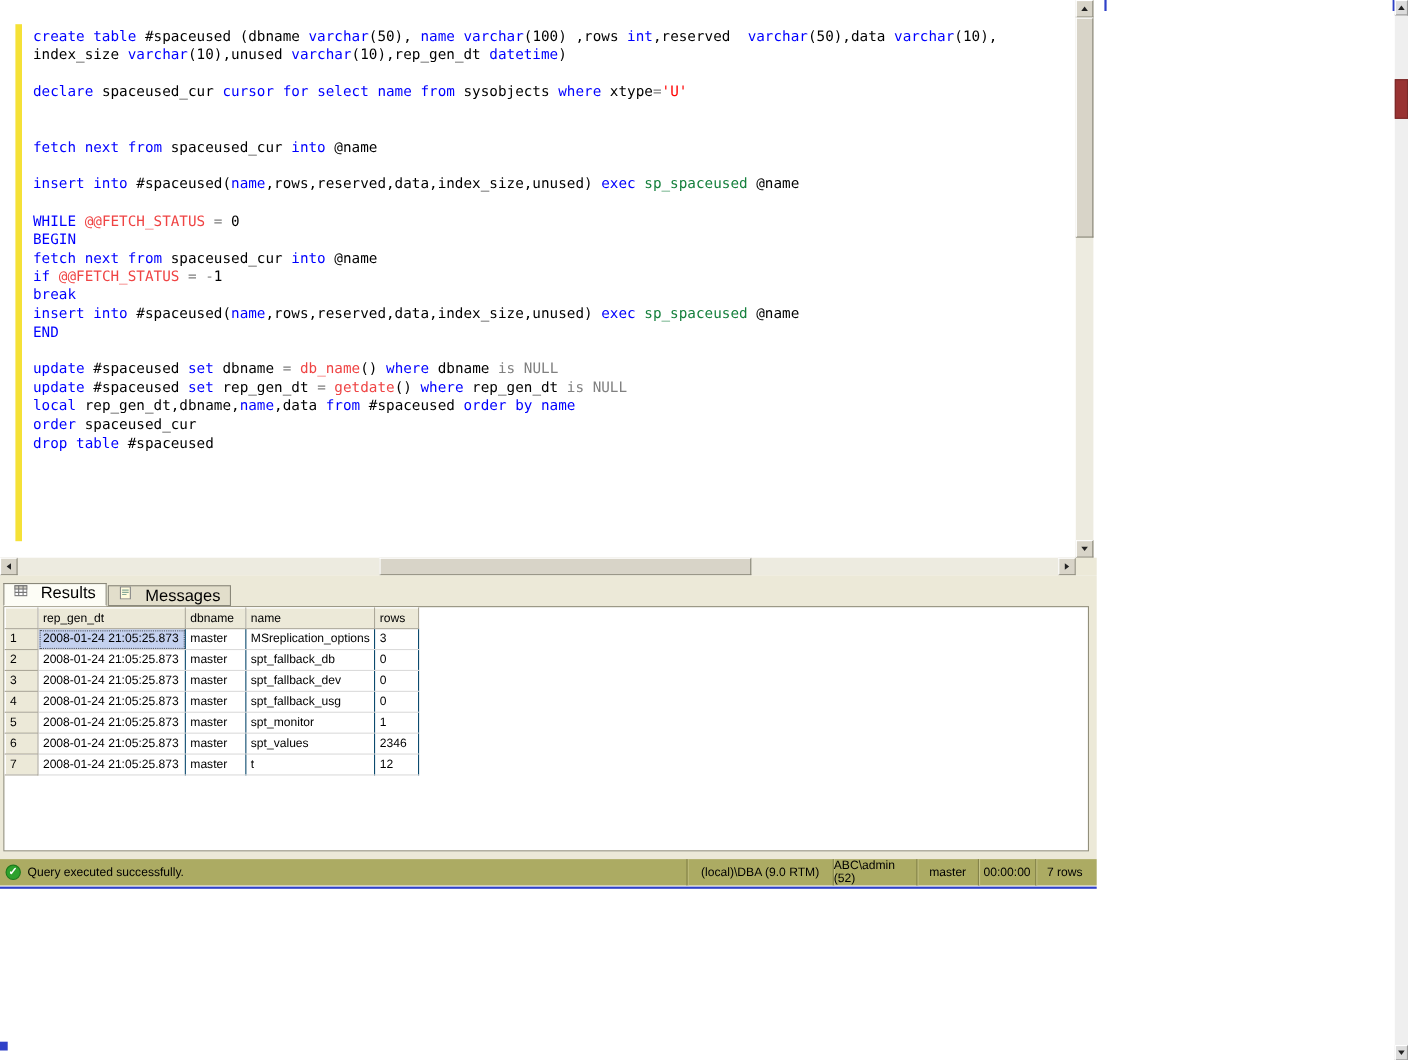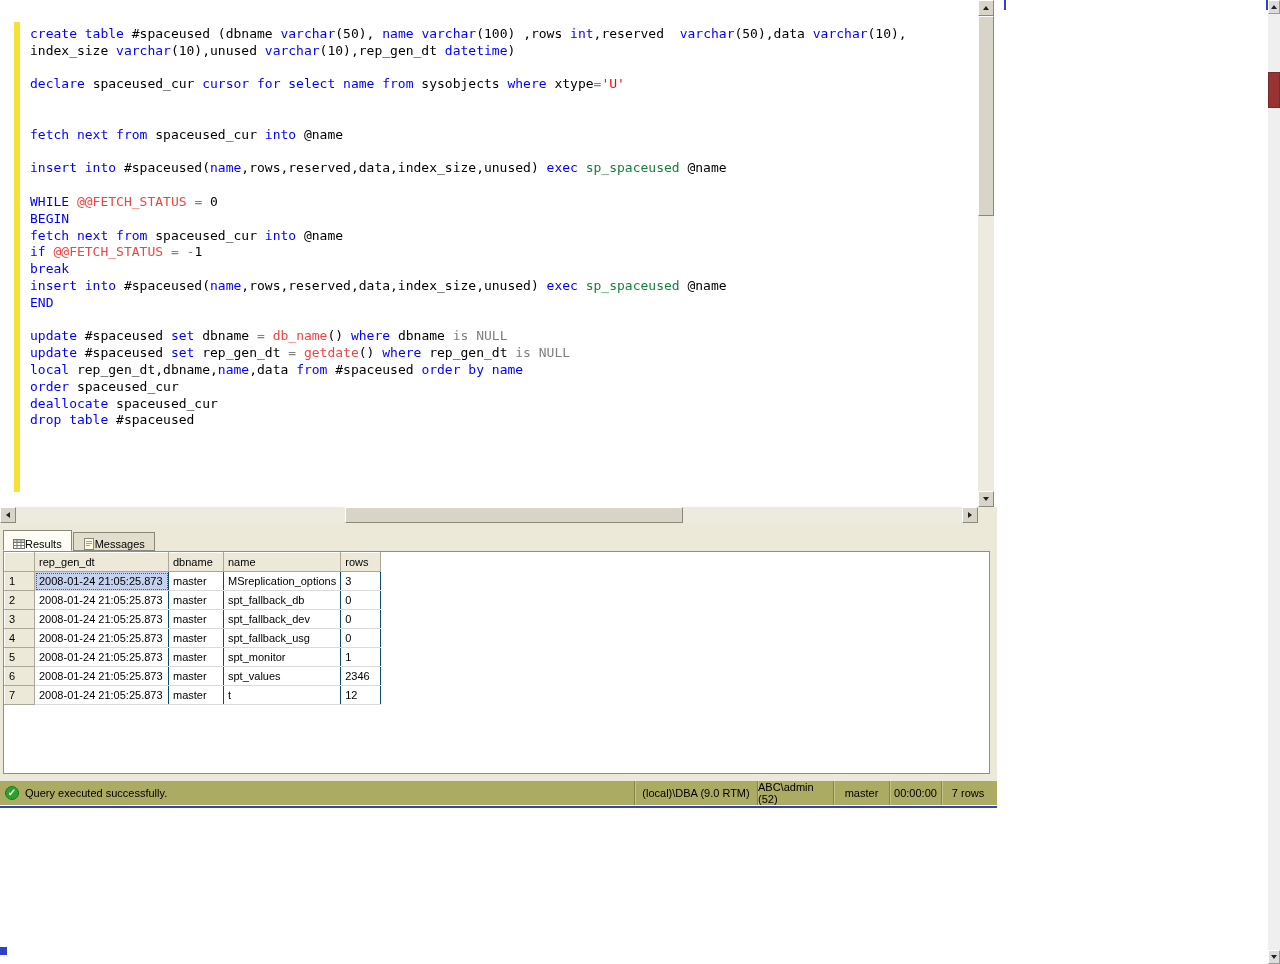--- a/index.html
+++ b/index.html
@@ -29,21 +29,21 @@
   .h-thumb{top:0; left:345px; width:338px; height:16px;}
   .tri-up{width:0;height:0;border-left:3px solid transparent;border-right:3px solid transparent;border-bottom:4px solid #222;}
   .tri-dn{width:0;height:0;border-left:3px solid transparent;border-right:3px solid transparent;border-top:4px solid #222;}
   .tri-lt{width:0;height:0;border-top:3px solid transparent;border-bottom:3px solid transparent;border-right:4px solid #222;}
   .tri-rt{width:0;height:0;border-top:3px solid transparent;border-bottom:3px solid transparent;border-left:4px solid #222;}
   .sb-corner { position:absolute; left:978px; top:507px; width:19px; height:16px; background:#ECE9D8; }
 
   
   .results-pane { position:absolute; left:0; top:523px; width:997px; height:258px; background:#ECE9D8; }
   .tabs { position:absolute; left:3px; top:7px; display:flex; align-items:flex-end; }
-  .tab { display:flex; align-items:flex-end; gap:0; padding:0 9px; font-size:11px; color:#000;
+  .tab { display:flex; align-items:flex-start; gap:12px; padding:0 9px; font-size:15px; color:#000;
          border:1px solid #8A887A; height:21px; }
   .tab.active { background:#FDFDF6; border-bottom-color:#FDFDF6; z-index:2; }
   .tab.inactive { background:#E2DECB; height:19px; margin-left:1px; }
   .grid-box { position:absolute; left:3px; top:28px; width:987px; height:223px;
               background:#fff; border:1px solid #928F7B; overflow:hidden; }
   table.grid { border-collapse:collapse; table-layout:fixed; font-size:11px; }
   table.grid th, table.grid td { height:19px; padding:1px 4px; overflow:hidden; white-space:nowrap; text-align:left; font-weight:normal; }
   .hdr, .rowhdr { background:#ECE9D8; border-top:1px solid #FFFFFF; border-left:1px solid #FFFFFF;
                   border-right:1px solid #ACA899; border-bottom:1px solid #ACA899; }
   .rowhdr { text-align:center; }
@@ -52,21 +52,21 @@
 
   
   .statusbar { position:absolute; left:0; top:781px; width:997px; height:24px; background:#ACAB63;
                font-size:11px; color:#000; }
   .status-left { position:absolute; left:5px; top:0; height:24px; display:flex; align-items:center; gap:6px; }
   .ok-icon { width:14px; height:14px; border-radius:50%; background:#2DA12D; border:1px solid #1C7A1C;
              color:#fff; font-size:10px; line-height:12px; text-align:center; font-weight:bold; }
   .status-cells { position:absolute; right:3px; top:0; height:24px; display:flex; }
   .scell { display:flex; align-items:center; justify-content:center; border-left:1px solid #85844B;
            box-shadow:inset 1px 0 0 #C5C488; }
-  .scell:nth-child(1){width:123px} .scell:nth-child(2){width:76px}
+  .scell:nth-child(1){width:133px} .scell:nth-child(2){width:76px}
   .scell:nth-child(3){width:56px}  .scell:nth-child(4){width:52px} .scell:nth-child(5){width:53px}
 
   
   .blue-underline { position:absolute; left:0; top:806px; width:997px; height:2px; background:#2F41C8; }
   .art-vline-a { position:absolute; left:1004px; top:0; width:2px; height:10px; background:#2F41C8; }
   .art-vline-b { position:absolute; left:1266px; top:0; width:2px; height:10px; background:#2F41C8; }
   .bottom-art { position:absolute; left:0; top:947px; width:7px; height:8px; background:#2F41C8; }
   .bscroll { position:absolute; left:1268px; top:0; width:12px; height:964px; background:#EFEFEF; }
   .b-btn { position:absolute; left:0; width:12px; height:14px; background:#DCDCDC;
            border:1px solid; border-color:#FFFFFF #9A9A9A #9A9A9A #FFFFFF;
@@ -96,21 +96,20 @@
         <div class="code-line"><span class="tok-k">fetch next from </span><span class="tok-i">spaceused_cur </span><span class="tok-k">into </span><span class="tok-i">@name</span></div>
         <div class="code-line"><span class="tok-k">if </span><span class="tok-f">@@FETCH_STATUS </span><span class="tok-o">= -</span><span class="tok-i">1</span></div>
         <div class="code-line"><span class="tok-k">break</span></div>
         <div class="code-line"><span class="tok-k">insert into </span><span class="tok-i">#spaceused(</span><span class="tok-k">name</span><span class="tok-i">,rows,reserved,data,index_size,unused) </span><span class="tok-k">exec </span><span class="tok-m">sp_spaceused </span><span class="tok-i">@name</span></div>
         <div class="code-line"><span class="tok-k">END</span></div>
         <div class="code-line"></div>
         <div class="code-line"><span class="tok-k">update </span><span class="tok-i">#spaceused </span><span class="tok-k">set </span><span class="tok-i">dbname </span><span class="tok-o">= </span><span class="tok-f">db_name</span><span class="tok-i">() </span><span class="tok-k">where </span><span class="tok-i">dbname </span><span class="tok-o">is NULL</span></div>
         <div class="code-line"><span class="tok-k">update </span><span class="tok-i">#spaceused </span><span class="tok-k">set </span><span class="tok-i">rep_gen_dt </span><span class="tok-o">= </span><span class="tok-f">getdate</span><span class="tok-i">() </span><span class="tok-k">where </span><span class="tok-i">rep_gen_dt </span><span class="tok-o">is NULL</span></div>
         <div class="code-line"><span class="tok-k">local </span><span class="tok-i">rep_gen_dt,dbname,</span><span class="tok-k">name</span><span class="tok-i">,data </span><span class="tok-k">from </span><span class="tok-i">#spaceused </span><span class="tok-k">order by name</span></div>
         <div class="code-line"><span class="tok-k">order </span><span class="tok-i">spaceused_cur</span></div>
-        <div class="code-line"><span class="tok-k">deallocate </span><span class="tok-i">spaceused_cur</span></div>
         <div class="code-line"><span class="tok-k">drop table </span><span class="tok-i">#spaceused</span></div>
       </div>
 
     <div class="vscroll">
       <div class="sb-btn v-up">
           <span class="tri-up"></span>
         </div>
       <div class="sb-thumb v-thumb"></div>
       <div class="sb-btn v-dn">
           <span class="tri-dn"></span>

